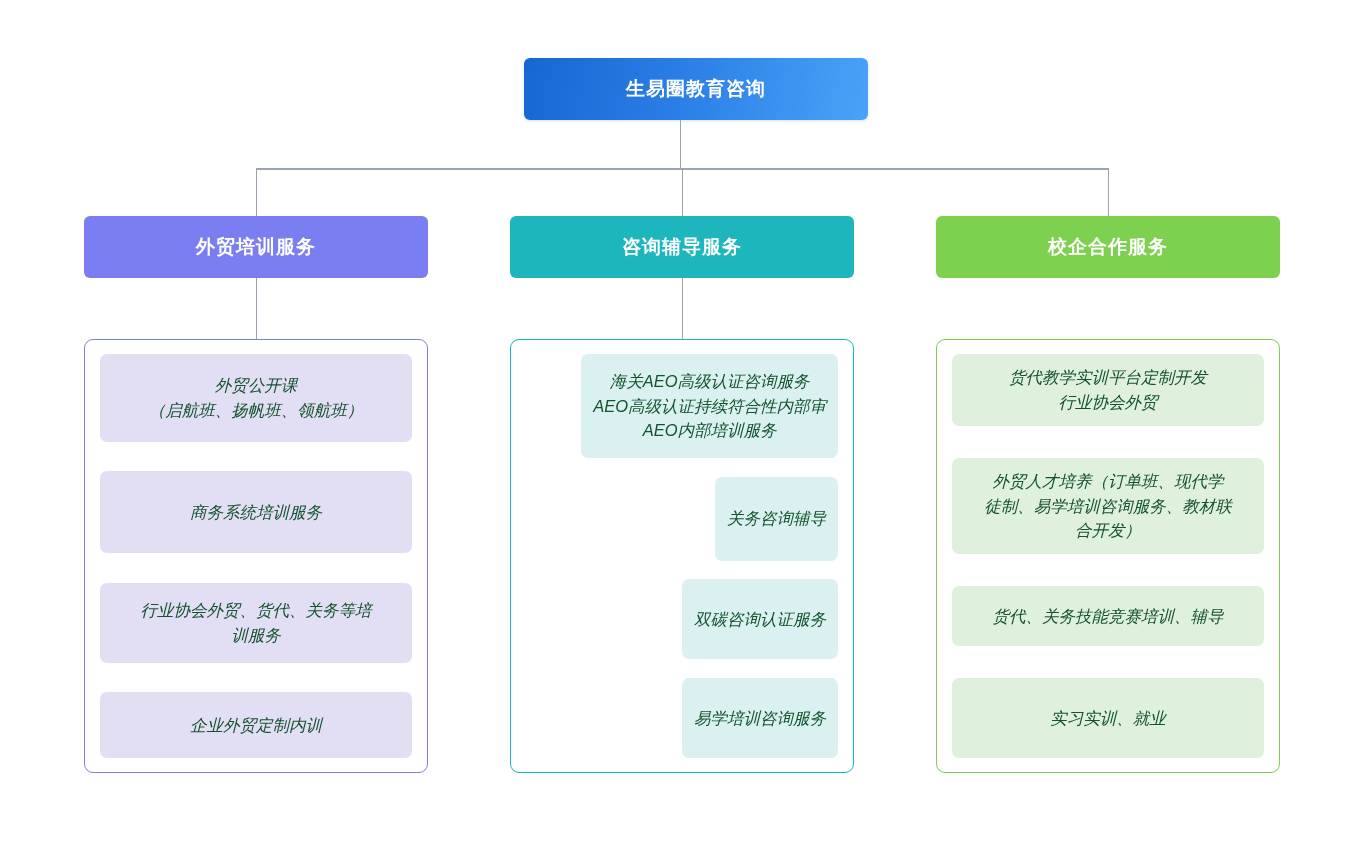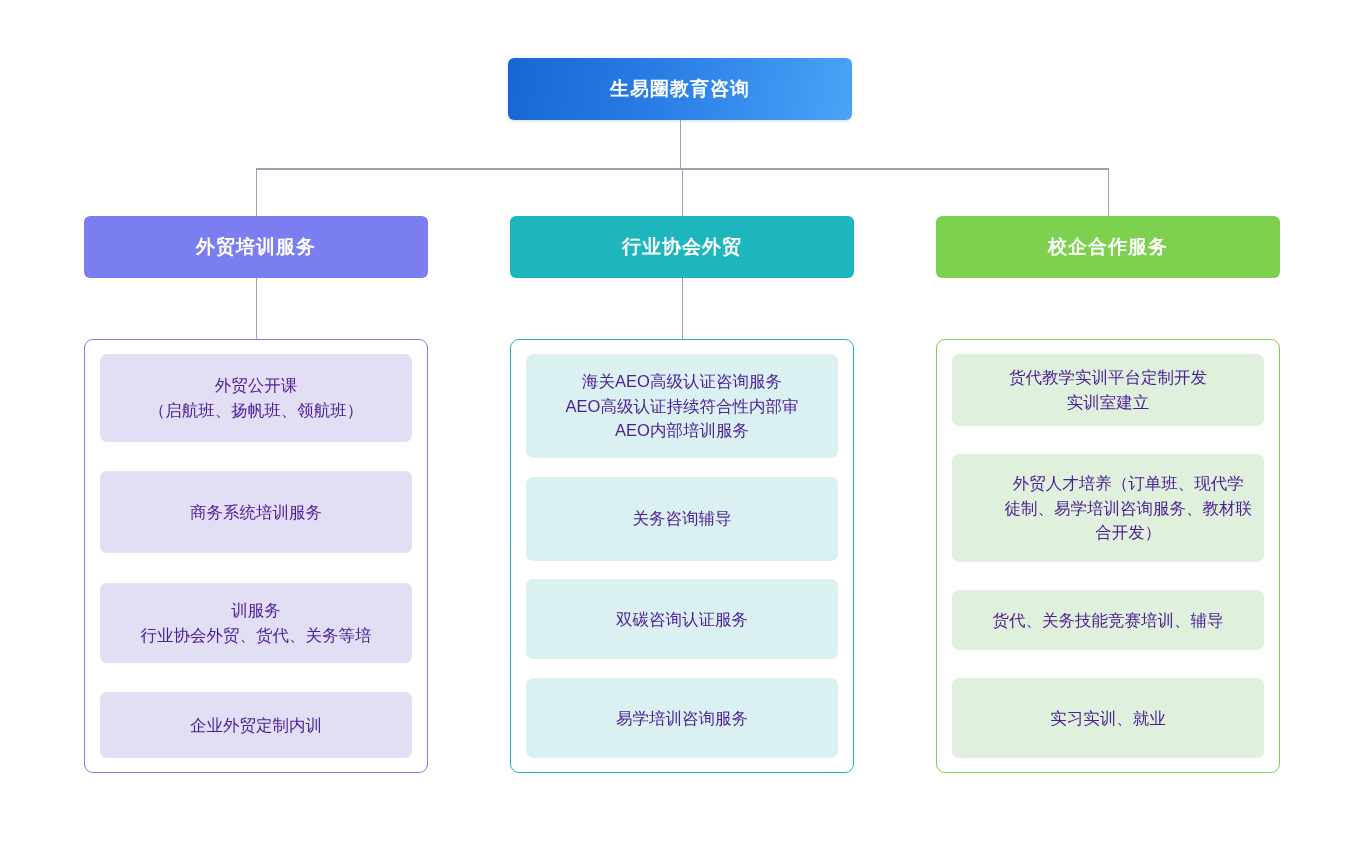--- a/index.html
+++ b/index.html
@@ -25,21 +25,21 @@
   .conn {
     position: absolute;
     background: #9aa5b1;
   }
   .conn-v { width: 1.5px; }
   .conn-h { height: 1.5px; }
 
   
   .root-node {
     position: absolute;
-    left: 508px;
+    left: 524px;
     top: 58px;
     width: 344px;
     height: 62px;
     border-radius: 6px;
     background: linear-gradient(100deg, #1767d2 0%, #2a7ee6 45%, #4aa3f7 100%);
     color: #ffffff;
     display: flex;
     align-items: center;
     justify-content: center;
     font-size: 19px;
@@ -88,34 +88,35 @@
     justify-content: space-between;
   }
 
   .leaf {
     box-sizing: border-box;
     border-radius: 7px;
     display: flex;
     align-items: center;
     justify-content: center;
     text-align: center;
-    color: #4c1d95;
+    color: #14532d;
     font-size: 16.5px;
     line-height: 1.5;
     padding: 8px 12px;
+    font-style: italic;
   }
   .leaf-line { display: block; }
 
   
   .hdr-purple { background: #7b7ef0; }
   .hdr-teal   { background: #1eb6bd; }
   .hdr-green  { background: #7ed04f; }
 
   .body-purple { border-color: #7b7ef0; }
-  .body-teal   { border-color: #1eb6bd; }
+  .body-teal   { border-color: #1eb6bd; align-items: flex-end; }
   .body-green  { border-color: #7ed04f; }
 
   .leaf-purple { background: #e2def4; }
   .leaf-teal   { background: #daf0f1; }
   .leaf-green  { background: #dff0dc; }
 </style>
 </head>
 <body>
 
 <div id="org-chart">
@@ -147,35 +148,35 @@
           <span class="leaf-line">（启航班、扬帆班、领航班）</span>
         </div>
       </div>
       <div class="leaf leaf-purple" style="height:82px;">
         <div>
           <span class="leaf-line">商务系统培训服务</span>
         </div>
       </div>
       <div class="leaf leaf-purple" style="height:80px;">
         <div>
+          <span class="leaf-line">行业协会外贸、货代、关务等培</span>
           <span class="leaf-line">训服务</span>
-          <span class="leaf-line">行业协会外贸、货代、关务等培</span>
         </div>
       </div>
       <div class="leaf leaf-purple" style="height:66px;">
         <div>
           <span class="leaf-line">企业外贸定制内训</span>
         </div>
       </div>
     </div>
   </div>
 
   <div class="branch branch-2">
     <div class="branch-header hdr-teal">
-      <span>行业协会外贸</span>
+      <span>咨询辅导服务</span>
     </div>
     <div class="branch-body body-teal">
       <div class="leaf leaf-teal" style="height:104px;">
         <div>
           <span class="leaf-line">海关AEO高级认证咨询服务</span>
           <span class="leaf-line">AEO高级认证持续符合性内部审</span>
           <span class="leaf-line">AEO内部培训服务</span>
         </div>
       </div>
       <div class="leaf leaf-teal" style="height:84px;">
@@ -197,24 +198,24 @@
   </div>
 
   <div class="branch branch-3">
     <div class="branch-header hdr-green">
       <span>校企合作服务</span>
     </div>
     <div class="branch-body body-green">
       <div class="leaf leaf-green" style="height:72px;">
         <div>
           <span class="leaf-line">货代教学实训平台定制开发</span>
-          <span class="leaf-line">实训室建立</span>
-        </div>
-      </div>
-      <div class="leaf leaf-green" style="height:108px;justify-content:flex-end;">
+          <span class="leaf-line">行业协会外贸</span>
+        </div>
+      </div>
+      <div class="leaf leaf-green" style="height:96px;">
         <div>
           <span class="leaf-line">外贸人才培养（订单班、现代学</span>
           <span class="leaf-line">徒制、易学培训咨询服务、教材联</span>
           <span class="leaf-line">合开发）</span>
         </div>
       </div>
       <div class="leaf leaf-green" style="height:60px;">
         <div>
           <span class="leaf-line">货代、关务技能竞赛培训、辅导</span>
         </div>

